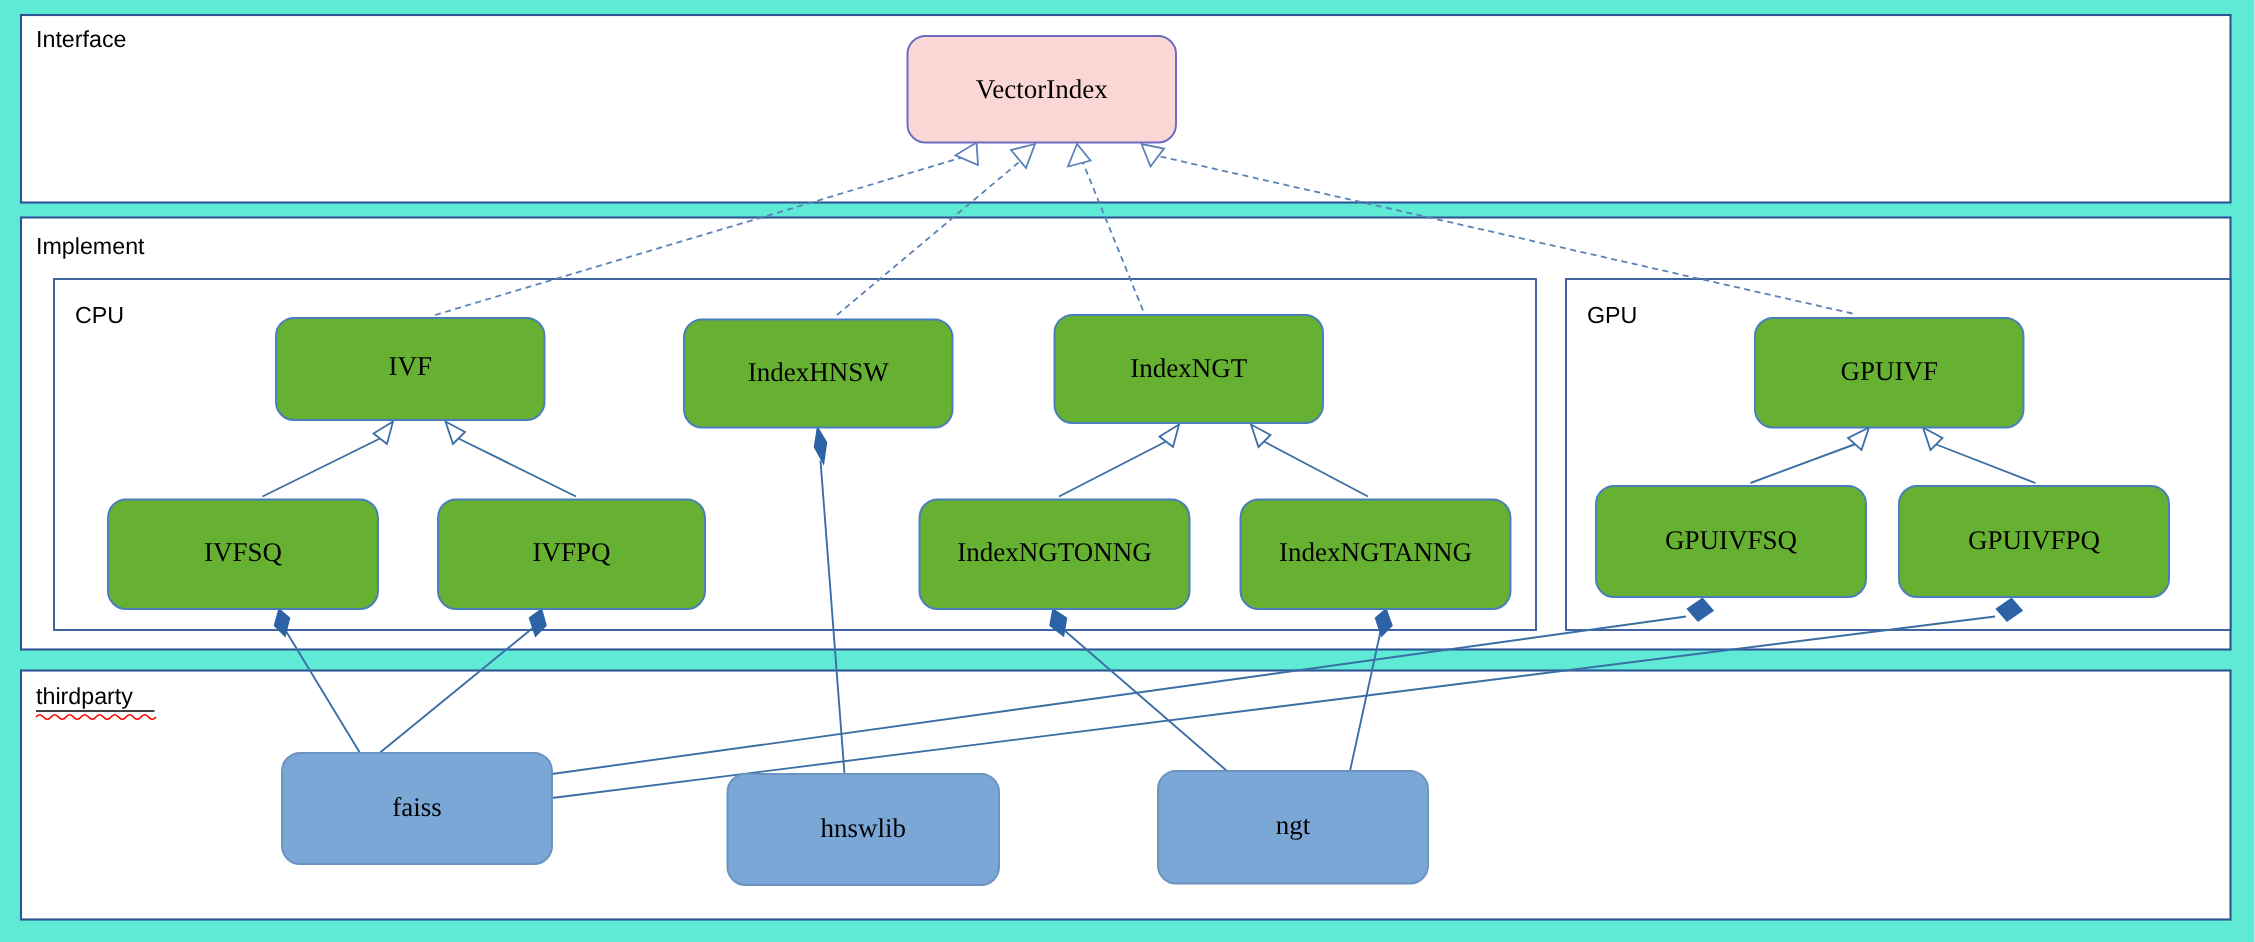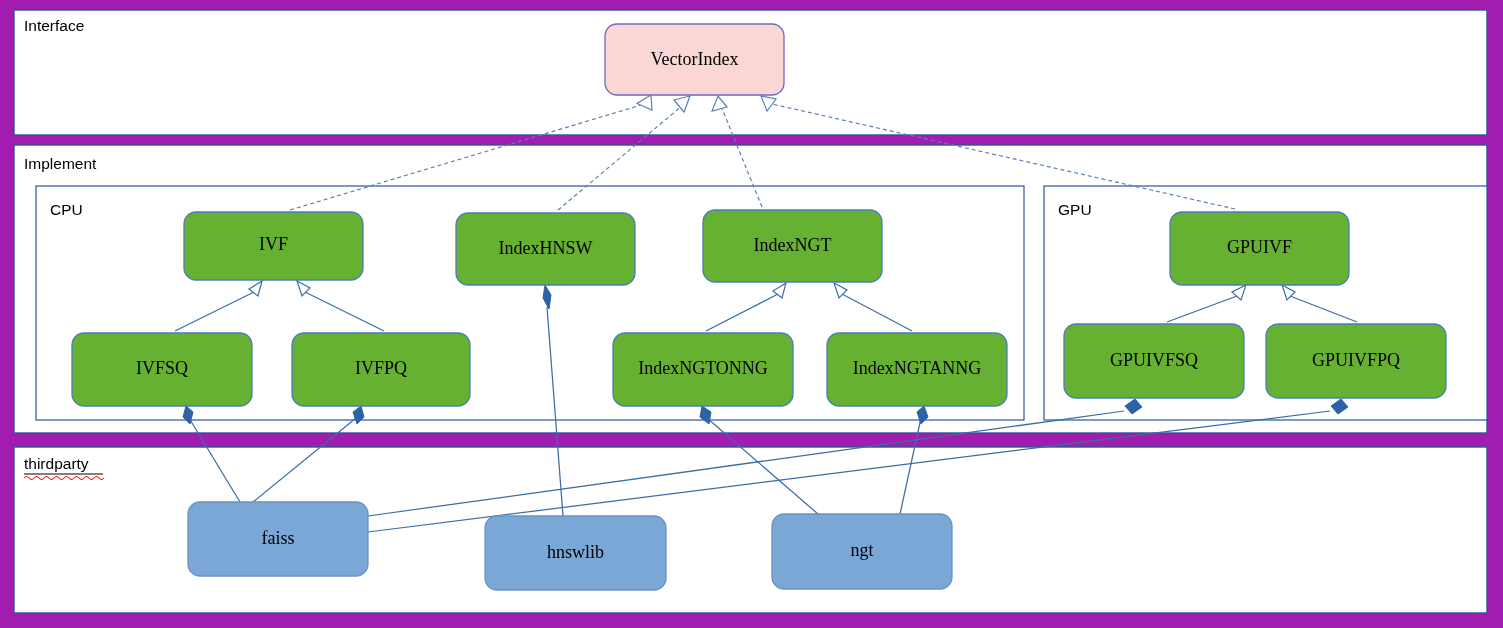--- a/index.html
+++ b/index.html
@@ -7,21 +7,21 @@
     padding: 0;
     background: #ffffff;
   }
   body {
     font-family: "Liberation Sans", sans-serif;
   }
   #diagram-root {
     position: relative;
     width: 1503px;
     height: 628px;
-    background: #a21caf;
+    background: #5eead4;
     overflow: hidden;
   }
   svg.canvas {
     position: absolute;
     left: 0;
     top: 0;
     width: 1503px;
     height: 628px;
     display: block;
   }

